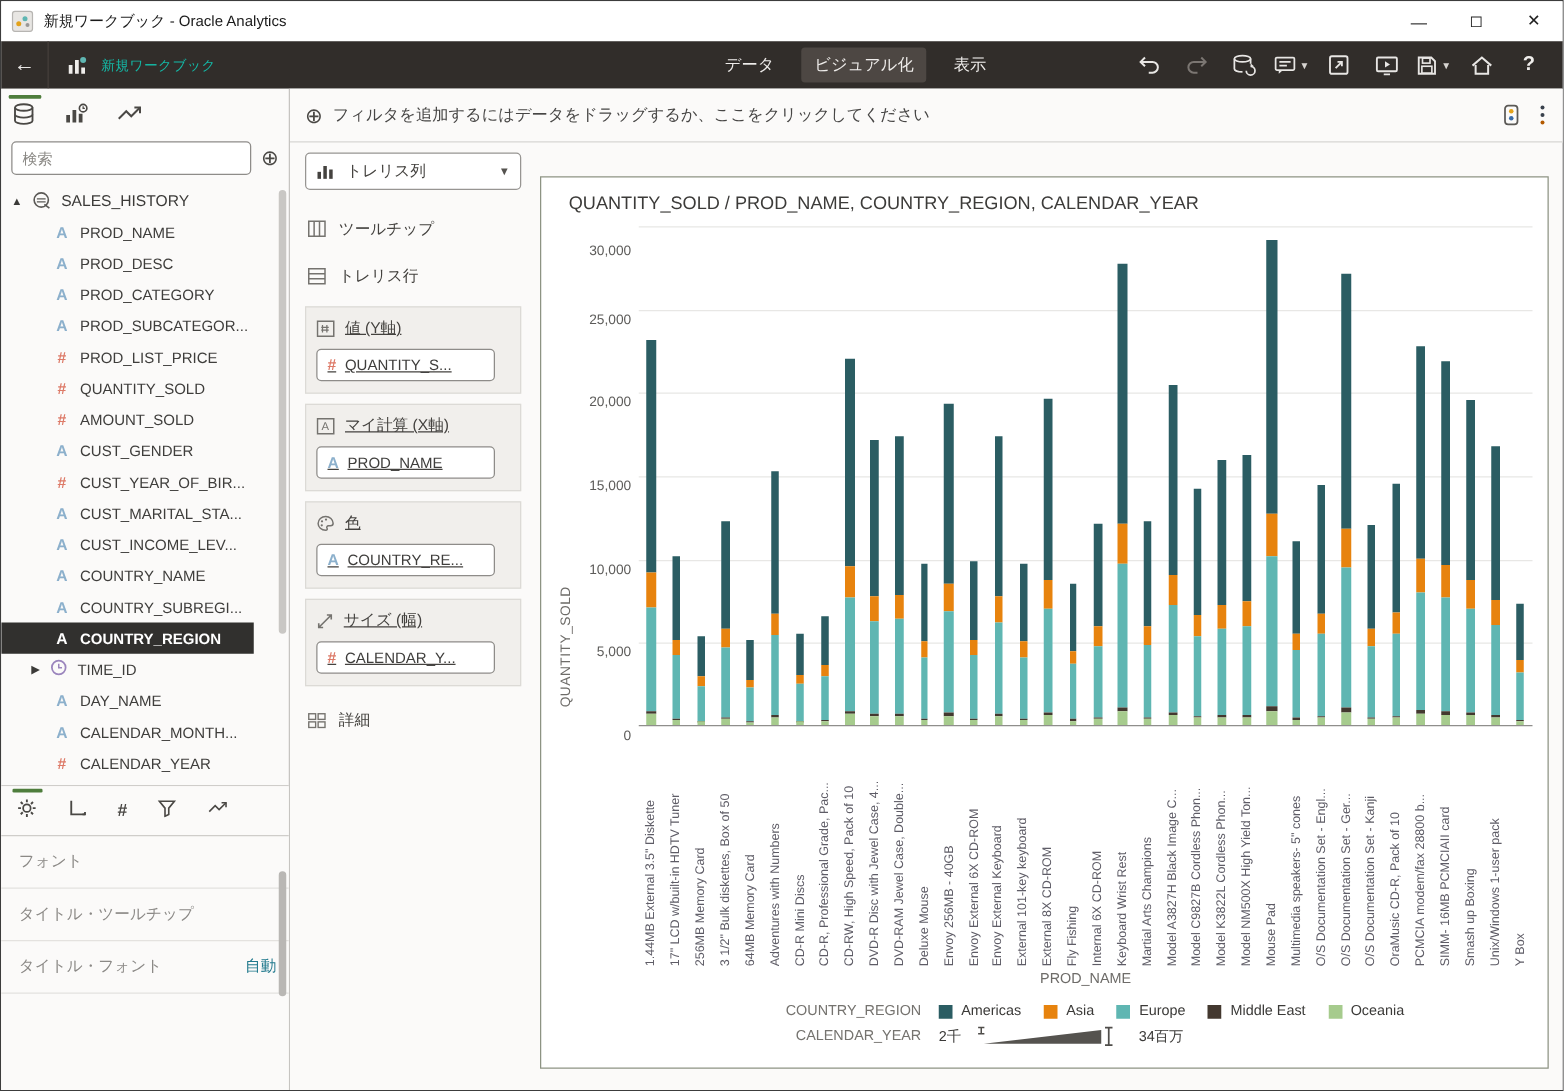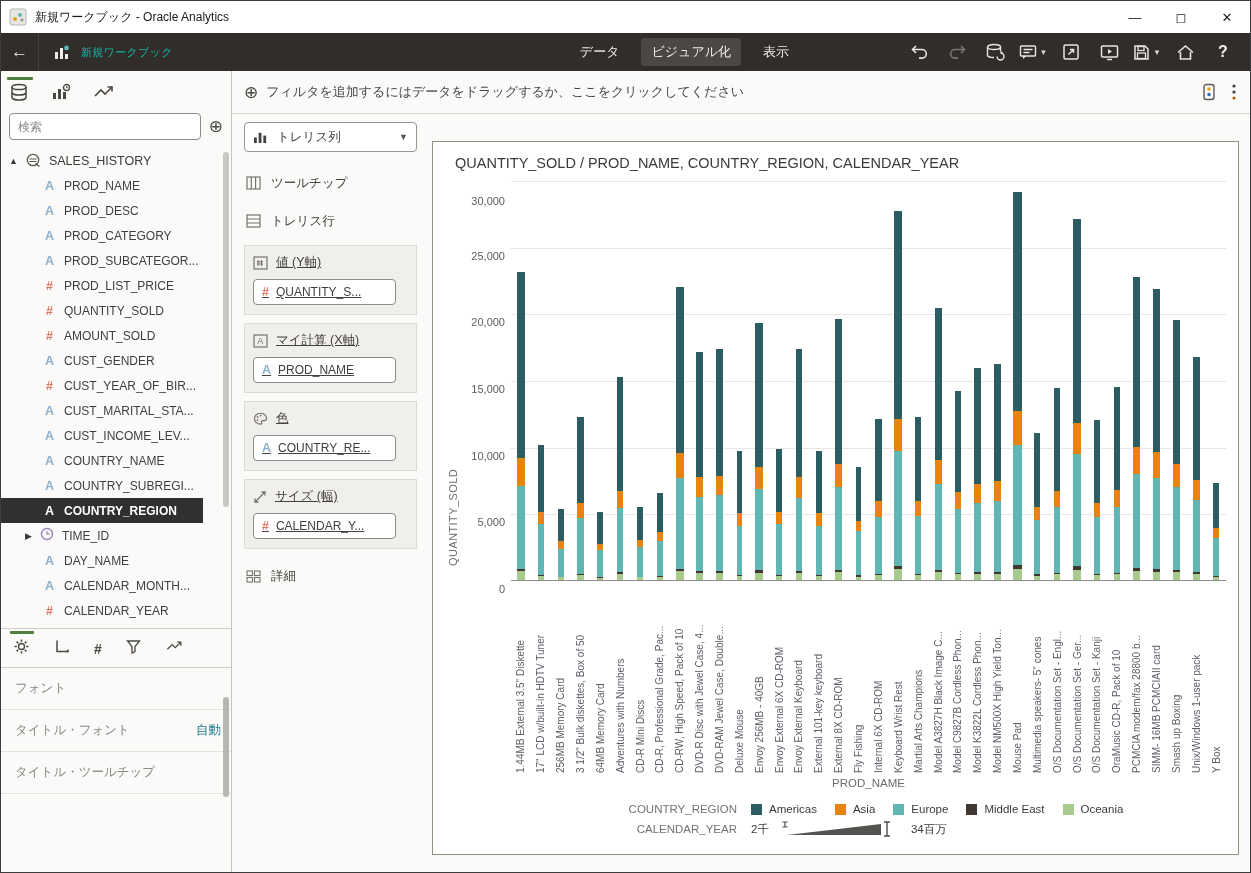--- a/index.html
+++ b/index.html
@@ -360,25 +360,25 @@
                 <path d="M2 13 L8 7 L12 11 L19 4" fill="none" stroke="#4a4845" stroke-width="1.6"></path>
                 <path d="M14.5 4 h4.5 v4.5" fill="none" stroke="#4a4845" stroke-width="1.6"></path>
               </svg>
           </div>
         </div>
         <div id="prop-rows">
             <div class="prop-row">
               <span>フォント</span>
             </div>
             <div class="prop-row">
+              <span>タイトル・ツールチップ</span>
+            </div>
+            <div class="prop-row">
               <span>タイトル・フォント</span>
               <span class="pval">自動</span>
-            </div>
-            <div class="prop-row">
-              <span>タイトル・ツールチップ</span>
             </div>
           </div>
         <div class="props-scroll"></div>
       </div>
     </div>
 
     <div class="main">
       <div class="filterbar">
         <span class="plusbtn">⊕</span>
         <span class="ftext">フィルタを追加するにはデータをドラッグするか、ここをクリックしてください</span>

